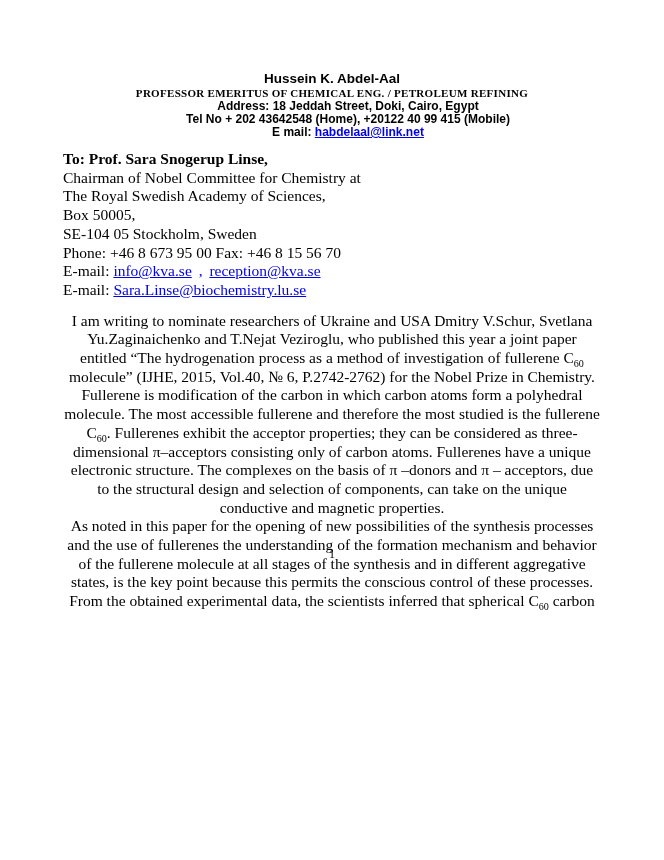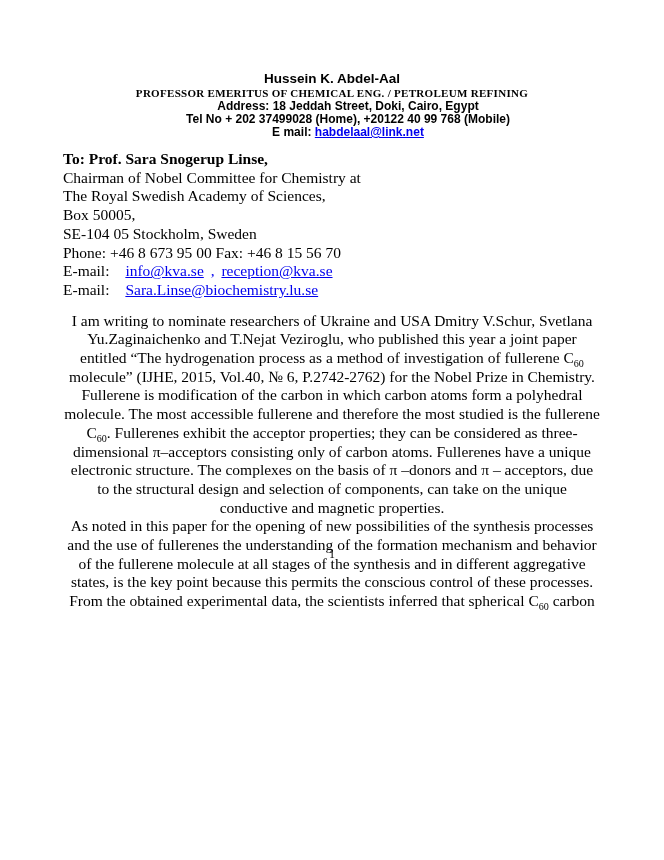--- a/index.html
+++ b/index.html
@@ -40,21 +40,21 @@
     cursor: pointer;
   }
   .link-sep { color: #0000ee; text-decoration: none; padding: 0 3px; }
   
   .recipient {
     margin: 11px 0 0 63px;
     font-size: 15.5px;
     line-height: 18.7px;
   }
   .recipient .to-line { font-weight: bold; }
-  .email-row .label { margin-right: 12px; }
+  .email-row .label { }
   
   .subject {
     margin: 19px 63px 0 63px;
     font-size: 15.5px;
     line-height: 18.7px;
   }
   .subject .u { text-decoration: underline; }
   .subject .line2 { padding-left: 82px; }
   
   .body-text {
@@ -78,21 +78,21 @@
 </style>
 </head>
 <body>
 
 <div class="page">
 
   <div class="letterhead">
     <div class="name">Hussein K. Abdel-Aal</div>
     <div class="titleline">PROFESSOR EMERITUS OF CHEMICAL ENG. / PETROLEUM REFINING</div>
     <div class="infoline">Address: 18 Jeddah Street, Doki, Cairo, Egypt</div>
-    <div class="infoline">Tel No + 202 37499028 (Home), +20122 40 99 768 (Mobile)</div>
+    <div class="infoline">Tel No + 202 43642548 (Home), +20122 40 99 415 (Mobile)</div>
     <div class="infoline">
       <span>E mail:</span>
       <a class="link">habdelaal@link.net</a>
     </div>
   </div>
 
   <div class="recipient">
     <div class="to-line">To: Prof. Sara Snogerup Linse,</div>
     <div>Chairman of Nobel Committee for Chemistry at</div>
     <div>The Royal Swedish Academy of Sciences,</div>

